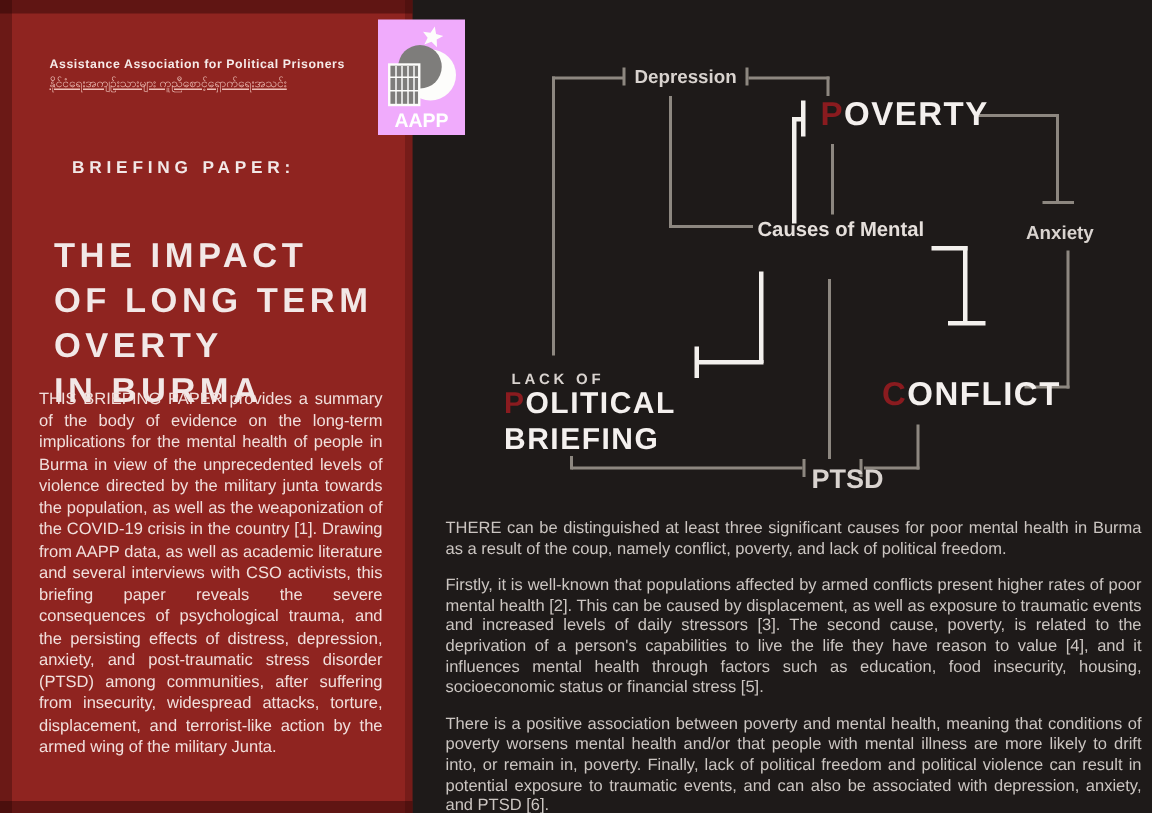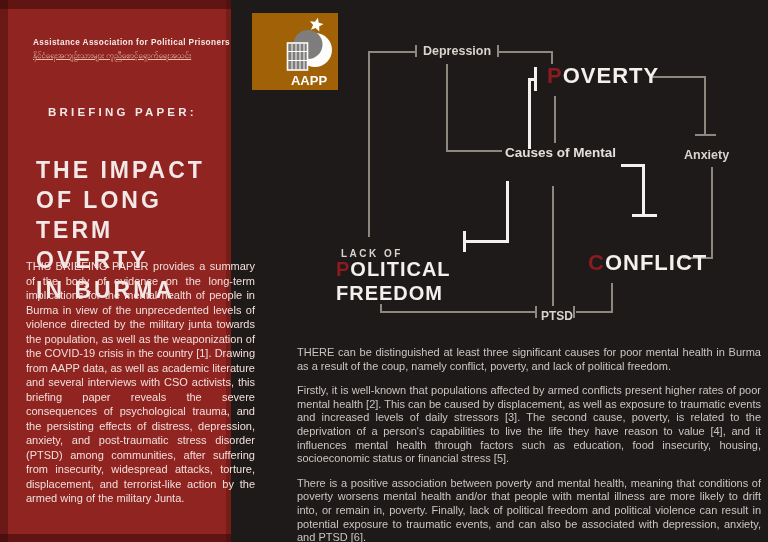--- a/index.html
+++ b/index.html
@@ -1,32 +1,32 @@
 <!DOCTYPE html>
 <html><head>
 <meta charset="utf-8">
 <style>
   html,body{margin:0;padding:0;background:#000;}
   .page{position:relative;width:768px;height:542px;overflow:hidden;
         background:#1e1a19;font-family:"Liberation Sans",sans-serif;}
   
-  .red-panel{position:absolute;left:0;top:0;width:231px;height:542px;background:#8f2420;
+  .red-panel{position:absolute;left:0;top:0;width:275px;height:542px;background:#8f2420;
         box-shadow:inset 0 9px 0 rgba(30,2,2,.42), inset 8px 0 0 rgba(30,2,2,.32),
                    inset 0 -8px 0 rgba(30,2,2,.42), inset -5px 0 0 rgba(30,2,2,.22);}
   .org-name{position:absolute;left:33px;top:38px;width:222px;font-size:8.2px;font-weight:bold;
         color:#f6eae8;letter-spacing:.4px;}
   .org-burmese{position:absolute;left:33px;top:50px;width:228px;font-size:8px;color:#eec0b8;text-decoration:underline;}
   .kicker{position:absolute;left:48px;top:106px;font-size:11.5px;font-weight:bold;
         letter-spacing:3.2px;color:#f2e8e7;}
   .title{position:absolute;left:36px;top:124px;font-size:23px;font-weight:bold;
         letter-spacing:3px;line-height:30px;color:#f2e8e7;margin-top:31px;}
   .left-body{position:absolute;left:26px;top:259px;width:229px;font-size:11px;
         line-height:14.5px;color:#f1dfdc;text-align:justify;}
   
-  .logo{position:absolute;left:252px;top:13px;width:58px;height:77px;background:#a16207;padding-left:28px;}
+  .logo{position:absolute;left:252px;top:13px;width:58px;height:77px;background:#f0abfc;}
   
   .right-body{position:absolute;left:297px;top:346px;width:464px;font-size:11px;
         line-height:13.6px;color:#cbc5c1;text-align:justify;}
   .right-body p{margin:0 0 11px 0;}
   
   .dg-label{position:absolute;color:#d9d3cf;font-weight:bold;white-space:nowrap;}
   .dg-big{position:absolute;font-weight:bold;color:#f4f0ee;letter-spacing:1px;white-space:nowrap;}
   .dg-big .init{color:#8a1b1f;}
   .ln{position:absolute;background:#8d8780;}
   .lnw{position:absolute;background:#f3f0ed;}
@@ -105,26 +105,26 @@
     <div class="dg-big" style="left:547px;top:63px;font-size:22px;">
       <span class="init">P</span><span>OVERTY</span>
     </div>
     <div class="dg-label" style="left:505px;top:145px;font-size:13.5px;line-height:16px;color:#e5dfdb;">
       <div>Causes of Mental</div>
     </div>
     <div class="dg-label" style="left:684px;top:148px;font-size:12.5px;">Anxiety</div>
     <div class="dg-label" style="left:341px;top:248px;font-size:10px;letter-spacing:2.5px;">LACK OF</div>
     <div class="dg-big" style="left:336px;top:258px;font-size:20px;line-height:23.5px;">
       <div><span class="init">P</span><span>OLITICAL</span></div>
-      <div>FREEDOM</div>
+      <div>BRIEFING</div>
     </div>
     <div class="dg-big" style="left:588px;top:250px;font-size:22px;">
       <span class="init">C</span><span>ONFLICT</span>
     </div>
-    <div class="dg-label" style="left:541px;top:309px;font-size:12px;">PTSD</div>
+    <div class="dg-label" style="left:541px;top:309px;font-size:18px;">PTSD</div>
   </div>
 
   <div class="right-body">
     <p>THERE can be distinguished at least three significant causes for poor mental health in Burma as a result of the coup, namely conflict, poverty, and lack of political freedom.</p>
     <p>Firstly, it is well-known that populations affected by armed conflicts present higher rates of poor mental health [2].  This can be caused by displacement, as well as exposure to traumatic events and increased levels of daily stressors [3].  The second cause, poverty, is related to the deprivation of a person's capabilities to live the life they have reason to value [4],  and it influences mental health through factors such as education, food insecurity, housing, socioeconomic status or financial stress [5].</p>
     <p>There is a positive association between poverty and mental health, meaning that conditions of poverty worsens mental health and/or that people with mental illness are more likely to drift into, or remain in, poverty. Finally, lack of political freedom and political violence can result in potential exposure to traumatic events, and can also be associated with depression, anxiety, and PTSD [6].</p>
   </div>
 
 </div>
 

